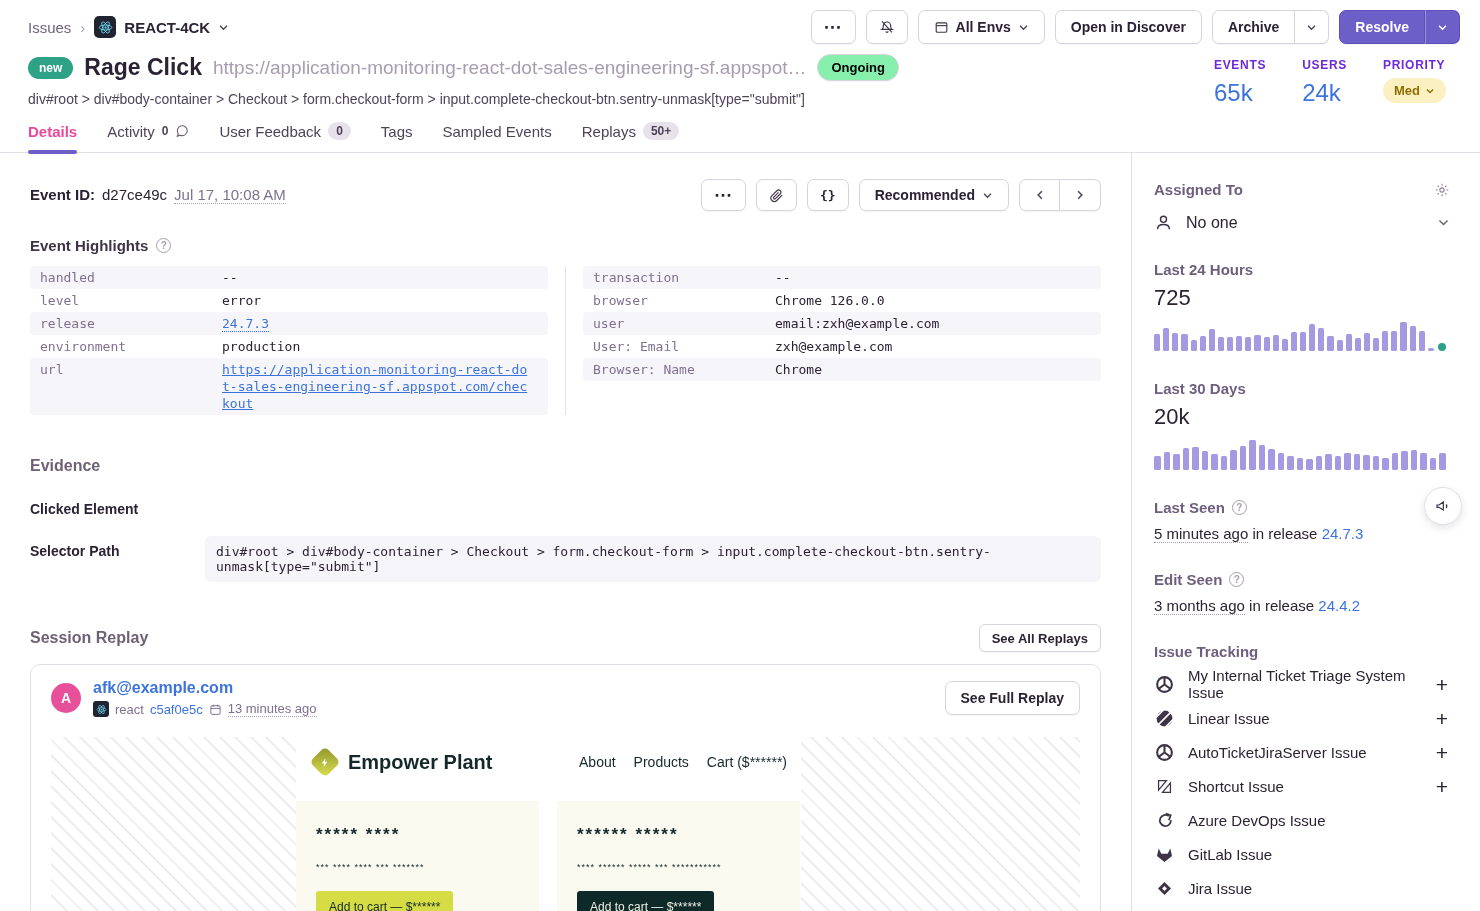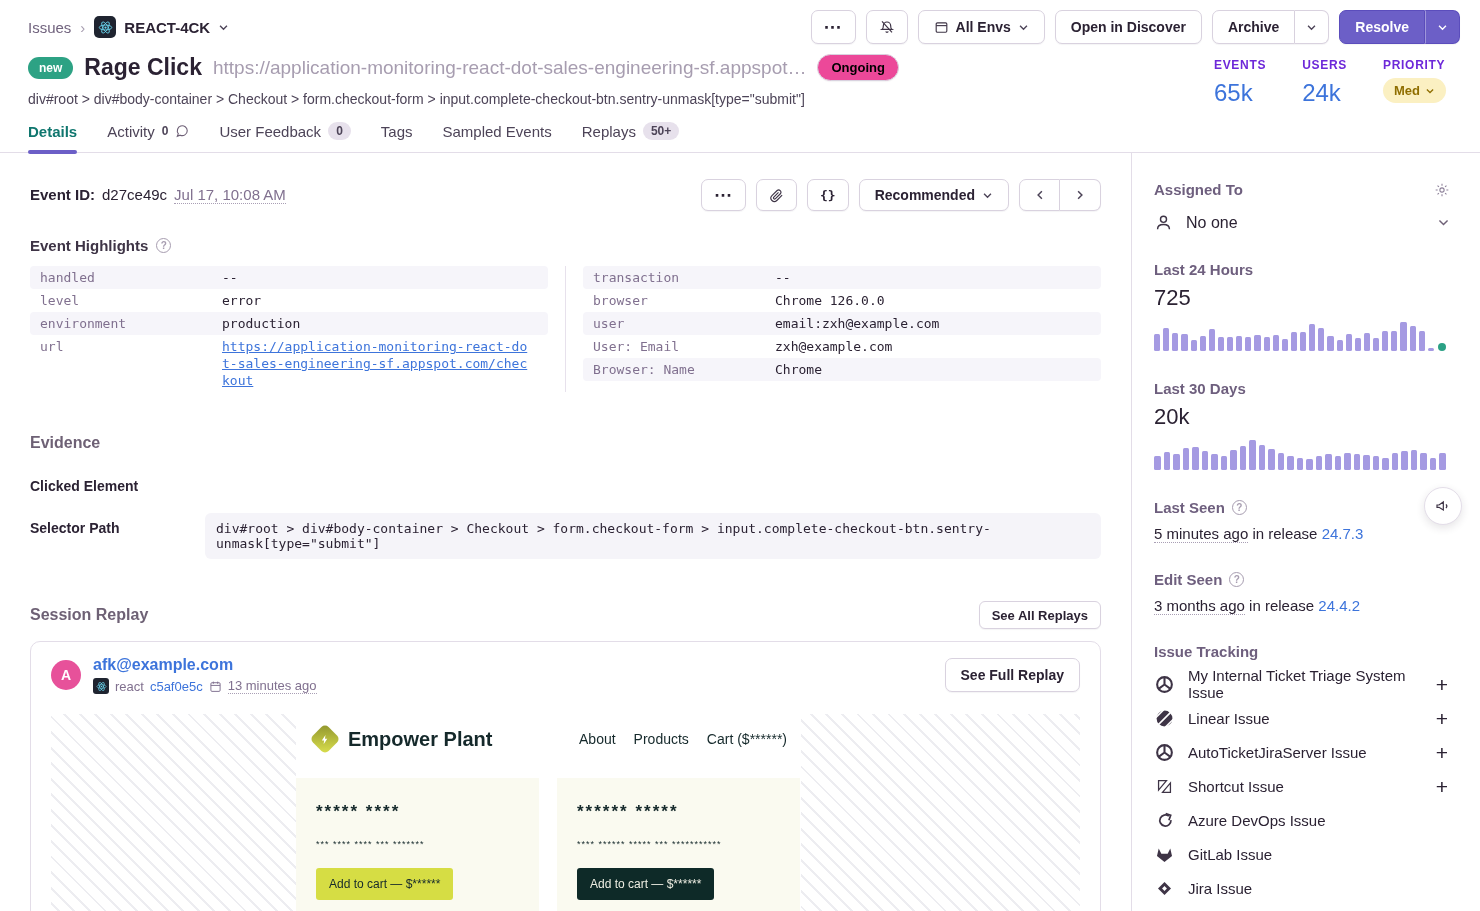--- a/index.html
+++ b/index.html
@@ -32,32 +32,32 @@
   .btn.primary { background:#6C5FC7; border-color:#5B4DBC; color:#fff; }
   .split.primary .btn.caret { background:#6C5FC7; color:#fff; border-color:#5B4DBC; border-left:1px solid rgba(255,255,255,0.35); }
 
   
   .issue-head { display:flex; justify-content:space-between; padding:6px 34px 0 28px; flex:0 0 auto; }
   .title-row { display:flex; align-items:center; gap:11px; }
   .badge-new { background:#2DA284; color:#fff; font-size:12px; font-weight:700; padding:4px 11px; border-radius:20px; }
   .issue-title { font-size:23px; font-weight:700; }
   .title-url { font-size:19px; color:#A79DB0; max-width:650px; white-space:nowrap; overflow:hidden; }
   .pill-ongoing { border:1px solid #D9D2DF; border-radius:20px; padding:5px 13px; font-size:13px; font-weight:600;
-                  box-shadow:0 1px 1px rgba(43,34,51,0.05); cursor:pointer; background:#ec4899; }
+                  box-shadow:0 1px 1px rgba(43,34,51,0.05); cursor:pointer; background:#86efac; }
   .culprit { margin-top:10px; font-size:14px; color:#4D4458; }
   .stats { display:flex; gap:36px; padding-top:4px; }
   .stat-label { font-size:12px; font-weight:700; letter-spacing:0.7px; color:#6d28d9; }
   .stat-value { margin-top:7px; font-size:24px; color:#3D74DB; cursor:pointer; }
   .pill-med { display:inline-flex; align-items:center; gap:5px; background:#FBF0C2; color:#8F6E00; font-size:13px;
               font-weight:600; padding:5px 11px; border-radius:20px; margin-top:6px; border:none; }
 
   
   .tabs { display:flex; gap:30px; padding:15px 28px 0; border-bottom:1px solid #E3DDE8; flex:0 0 auto; }
   .tab { display:flex; align-items:center; gap:7px; padding-bottom:12px; font-size:15px; color:#4D4458; position:relative; cursor:pointer; }
-  .tab.active { color:#0f766e; font-weight:600; }
+  .tab.active { color:#ec4899; font-weight:600; }
   .tab.active::after { content:""; position:absolute; left:0; right:0; bottom:-2px; height:4px; border-radius:3px; background:#6C5FC7; }
   .tab-badge { background:#E7E1EC; border-radius:12px; padding:2px 8px; font-size:12px; font-weight:700; color:#4D4458; }
   .tab-count { font-size:12px; font-weight:700; color:#4D4458; }
 
   
   .content { flex:1; display:flex; overflow:hidden; min-height:0; }
   .main { width:1132px; flex:0 0 1132px; border-right:1px solid #E3DDE8; padding:26px 30px 0; overflow:hidden; }
   .sidebar { flex:1; padding:28px 30px 0 22px; overflow:hidden; }
 
   
@@ -341,20 +341,24 @@
           <div class="kv-row">
             <span class="kv-key">handled</span>
             <span class="kv-val"><span class="v">--</span></span>
           </div>
 
           <div class="kv-row">
             <span class="kv-key">level</span>
             <span class="kv-val"><span class="v">error</span></span>
           </div>
 
+          <div class="kv-row">
+            <span class="kv-key">release</span>
+            <span class="kv-val"><span class="v val-link val-dotted">24.7.3</span></span>
+          </div>
 
           <div class="kv-row">
             <span class="kv-key">environment</span>
             <span class="kv-val"><span class="v">production</span></span>
           </div>
 
           <div class="kv-row">
             <span class="kv-key">url</span>
             <span class="kv-val"><span class="v val-link val-underline">https://application-monitoring-react-dot-sales-engineering-sf.appspot.com/checkout</span></span>
           </div>

